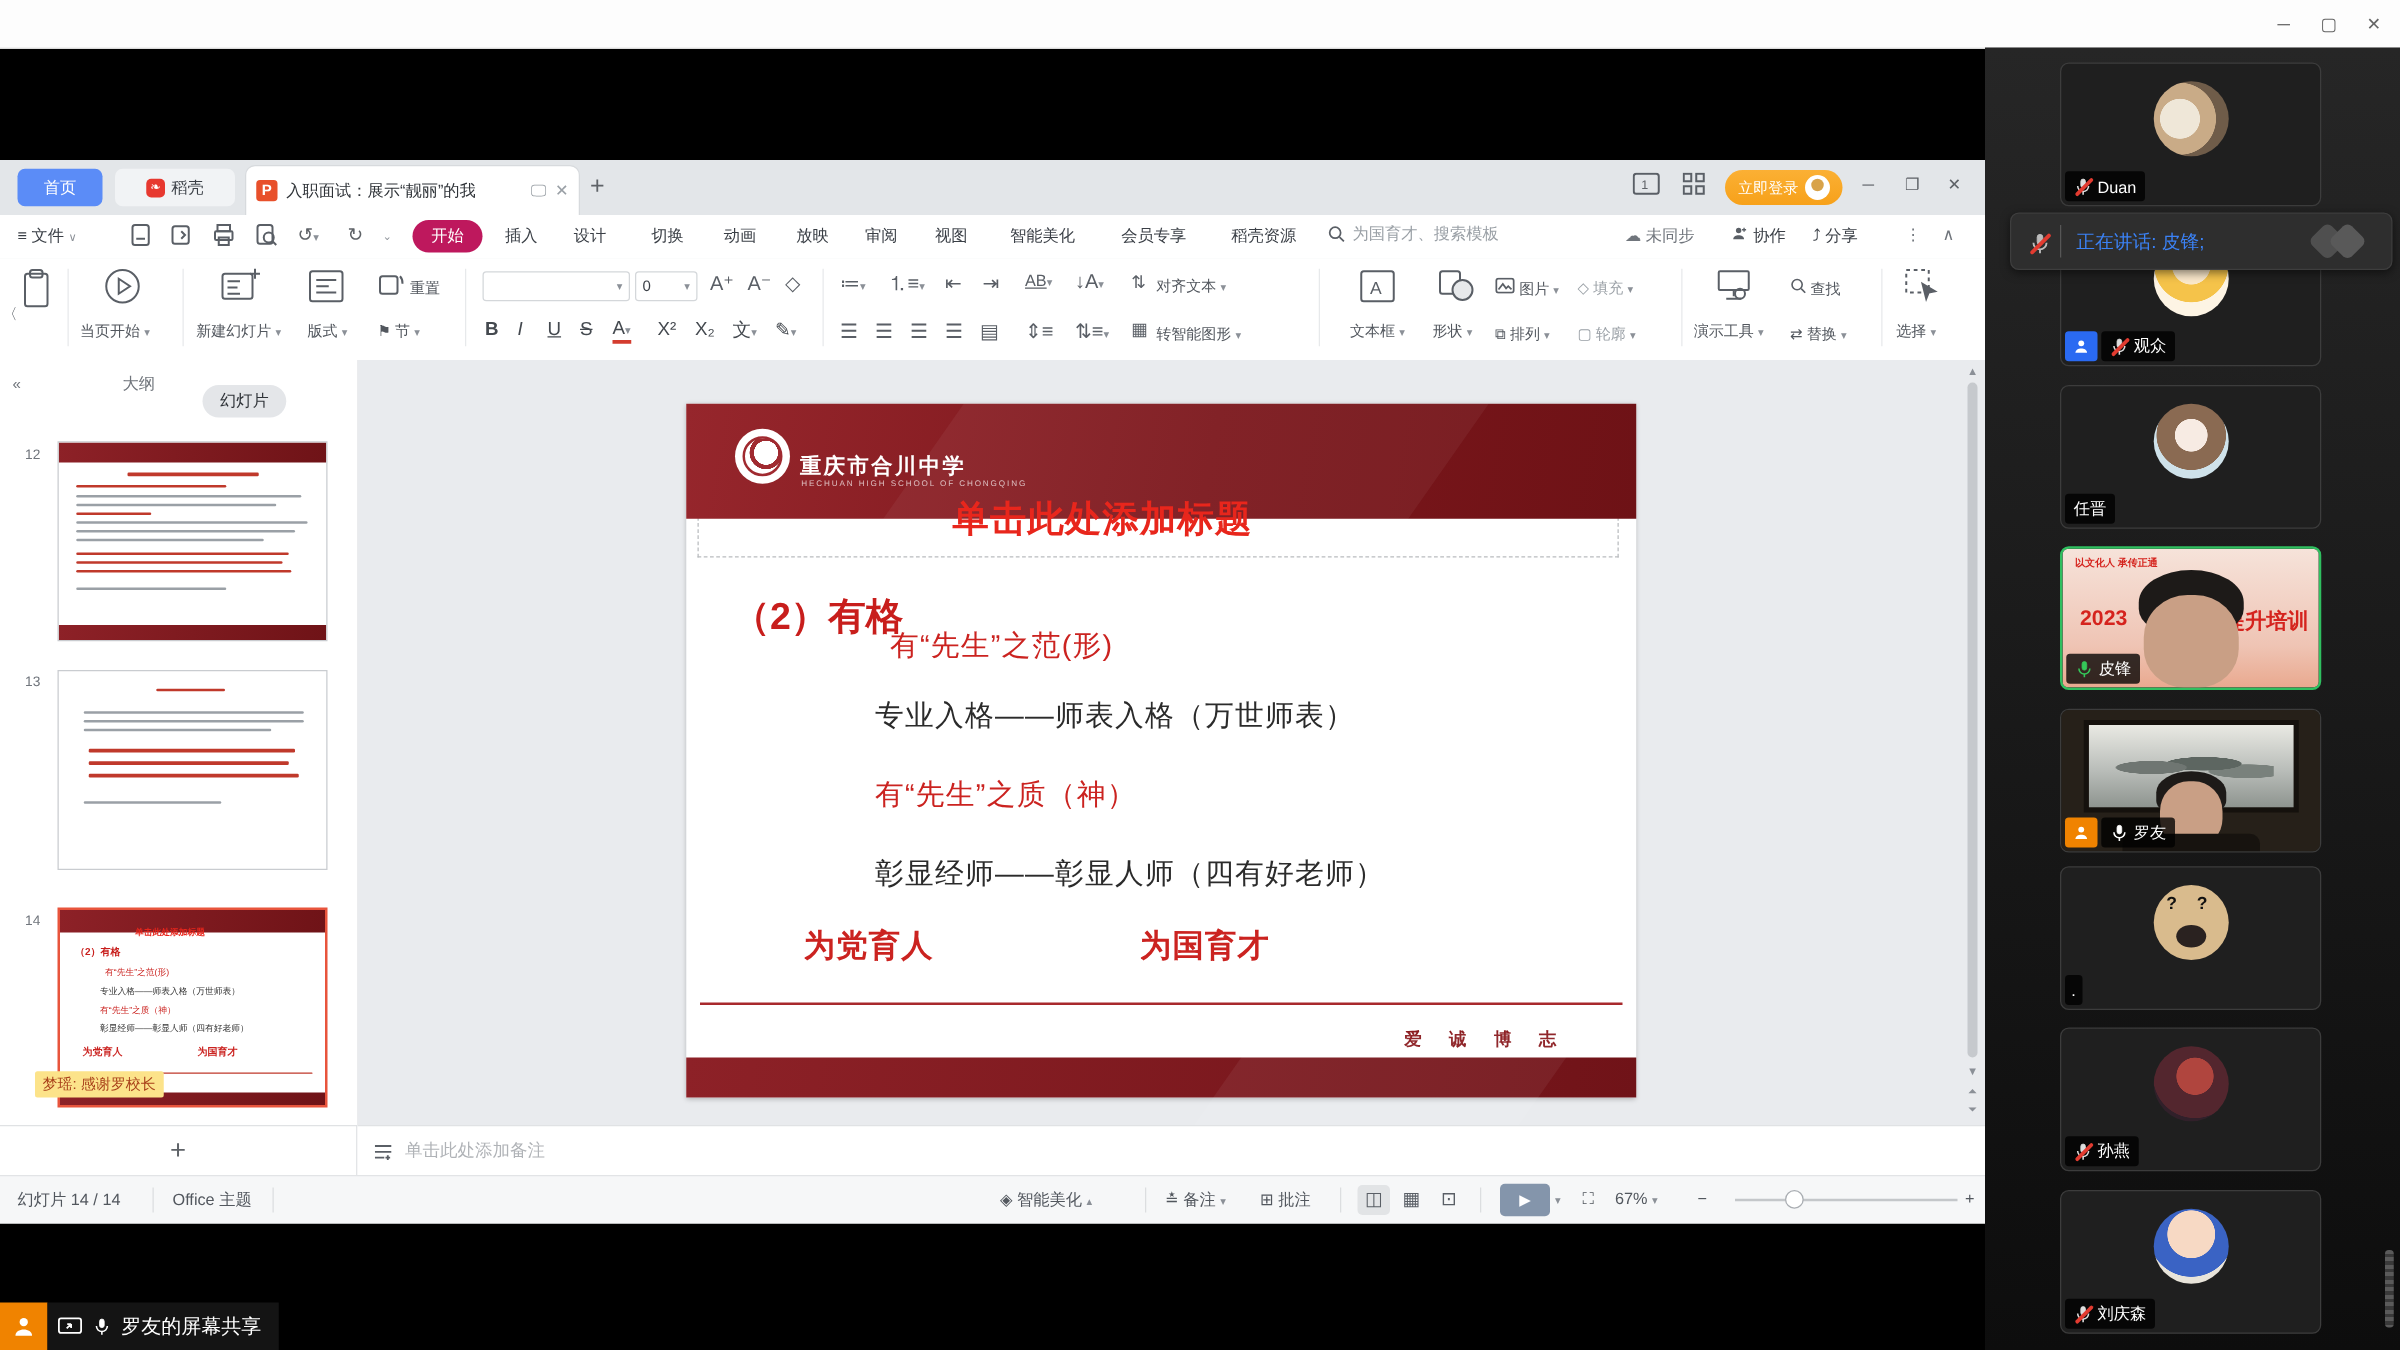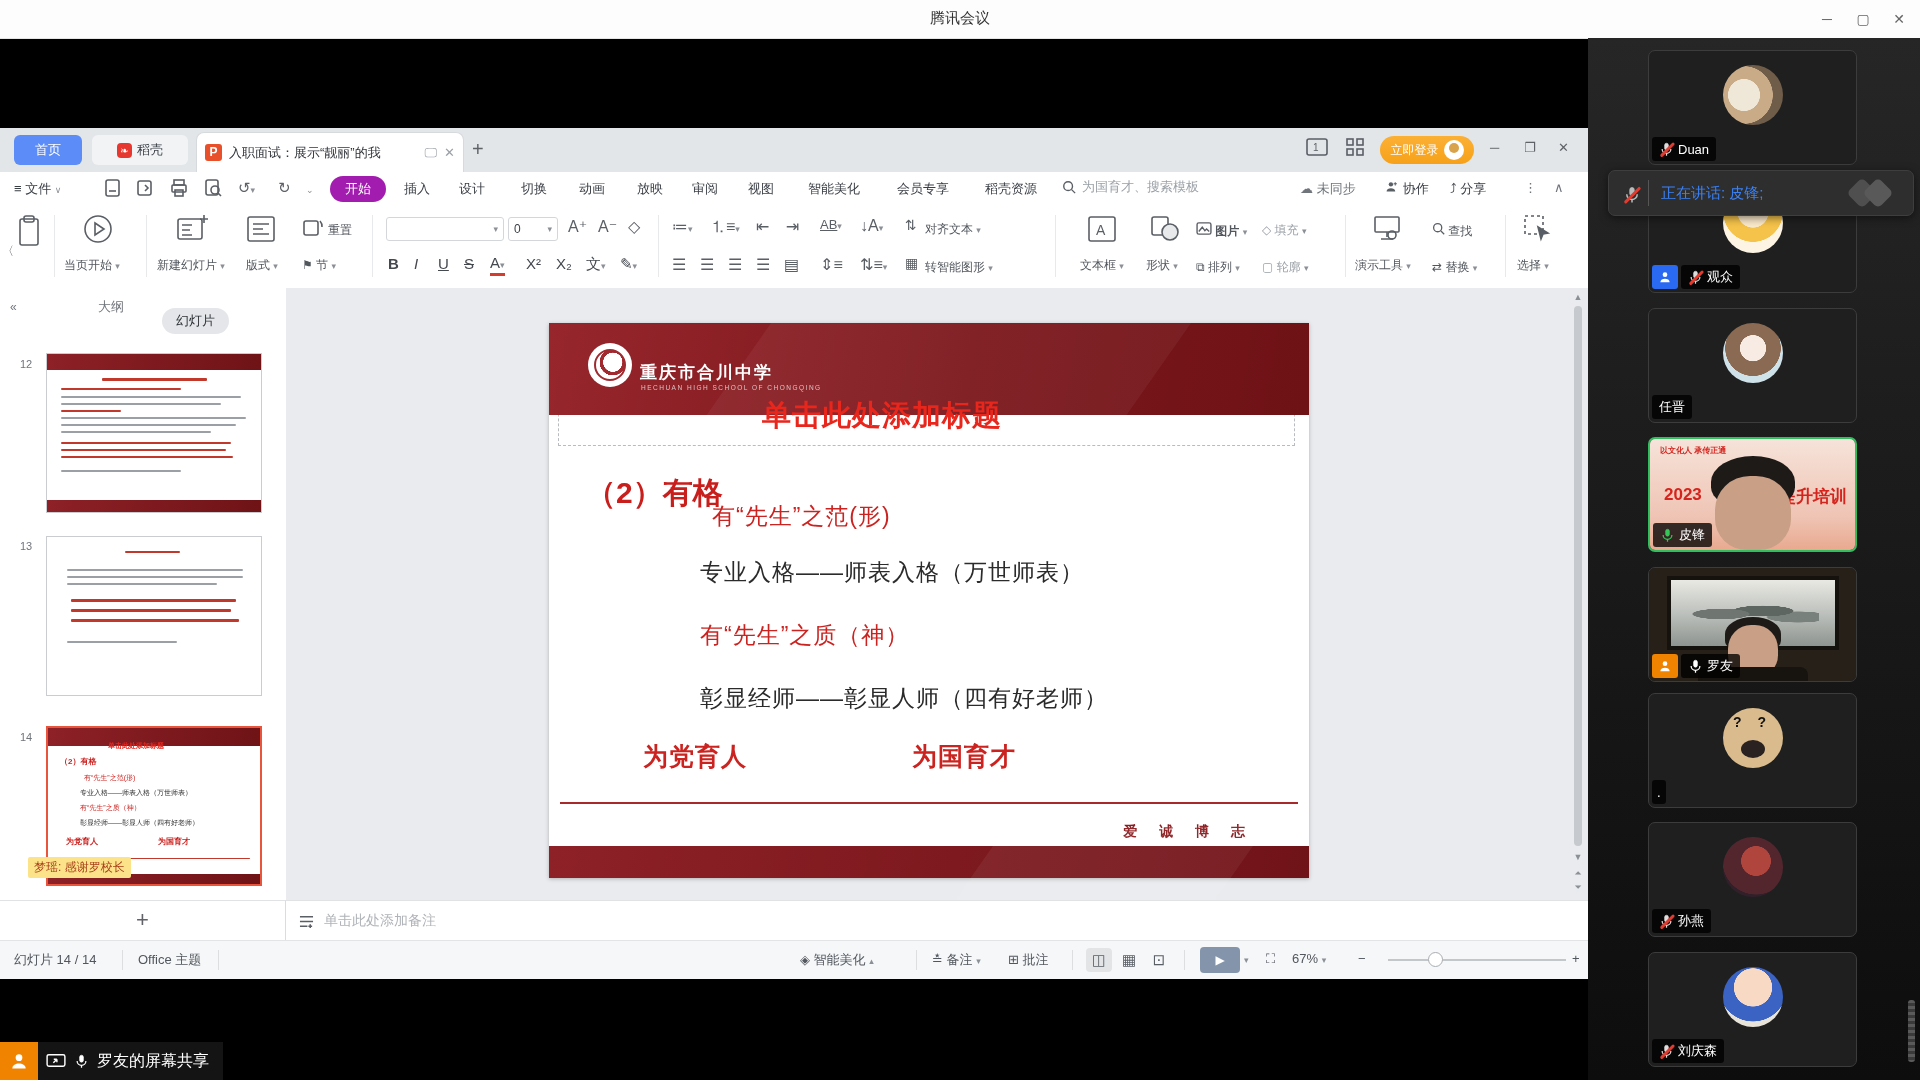--- a/index.html
+++ b/index.html
@@ -20,21 +20,21 @@
   .ppt-ic{width:17px;height:17px;border-radius:3px;background:#e8502b;color:#fff;font-weight:bold;font-size:12px;line-height:17px;text-align:center;flex:0 0 auto;}
   .tab-x,.tab-mon{color:#9aa0a6;font-size:13px;}
   .tab-add{position:absolute;left:472px;top:10px;font-size:20px;color:#5f6368;}
   .tb-right-ic{position:absolute;top:12px;color:#5f6368;font-size:13px;}
   .login{position:absolute;left:1380px;top:8px;width:94px;height:28px;background:linear-gradient(180deg,#fbb034,#f7a11a);border-radius:14px;color:#fff;font-size:12px;display:flex;align-items:center;justify-content:center;gap:5px;}
   .login .av{width:20px;height:20px;border-radius:50%;background:#fff;position:relative;}
   .login .av:after{content:"";position:absolute;left:5px;top:3px;width:10px;height:10px;border-radius:50%;background:#d8a34a;}
   
   .menubar{position:absolute;left:0;top:44px;width:1588px;height:35px;background:#fff;border-bottom:1px solid #eceef0;}
   .mitem{position:absolute;top:8px;font-size:13px;color:#3a3f46;}
-  .mstart{position:absolute;left:330px;top:4px;width:56px;height:26px;background:#a21caf;border-radius:14px;color:#fff;font-size:13px;text-align:center;line-height:26px;}
+  .mstart{position:absolute;left:330px;top:4px;width:56px;height:26px;background:#be185d;border-radius:14px;color:#fff;font-size:13px;text-align:center;line-height:26px;}
   .micon{position:absolute;top:7px;color:#5f6368;font-size:15px;}
   .msearch{position:absolute;left:1062px;top:6px;color:#9aa0a6;font-size:13px;display:flex;gap:6px;align-items:center;}
   
   .toolbar{position:absolute;left:0;top:79px;width:1588px;height:81px;background:#fff;border-bottom:1px solid #d8dadc;}
   .tdiv{position:absolute;top:8px;width:1px;height:62px;background:#e7e9eb;}
   .tlabel{position:absolute;font-size:12px;color:#52575e;white-space:nowrap;}
   .ticon{position:absolute;color:#5a5f66;font-size:16px;}
   .caret{font-size:9px;color:#8b9097;}
   svg.ln{stroke:#5a5f66;fill:none;stroke-width:1.6;}
   .combo{position:absolute;height:24px;border:1px solid #d4d7da;border-radius:3px;background:#fff;font-size:12px;color:#3a3f46;display:flex;align-items:center;justify-content:space-between;padding:0 5px;box-sizing:border-box;}
@@ -119,21 +119,20 @@
   .mic{width:15px;height:15px;}
   .slash{position:absolute;width:2.5px;height:19px;background:#e23b30;transform:rotate(45deg);left:7px;top:-2px;border-radius:2px;}
   .micwrap{position:relative;width:15px;height:15px;flex:0 0 auto;}
 </style>
 </head>
 <body>
 
 <div class="screen">
 
   <div class="abs mtitle">
-    <div class="t">腾讯会议</div>
     <div class="winbtn" style="left:1812px;">─</div>
     <div class="winbtn" style="left:1848px;">▢</div>
     <div class="winbtn" style="left:1884px;">✕</div>
   </div>
 
   <div class="abs wps">
 
     <div class="tabbar">
       <div class="tab-home">首页</div>
       <div class="tab-docer">
@@ -296,21 +295,21 @@
       <div class="ticon" style="left:1085px;top:6px;"><svg width="34" height="32" viewBox="0 0 34 32" class="ln">
             <rect x="4" y="4" width="26" height="24" rx="2"></rect>
             <text x="11" y="22" font-size="14" fill="#5a5f66" stroke="none">A</text>
           </svg></div>
       <div class="tlabel" style="left:1080px;top:50px;"><span>文本框</span> <span class="caret">▾</span></div>
       <div class="ticon" style="left:1148px;top:6px;"><svg width="34" height="32" viewBox="0 0 34 32" class="ln">
             <rect x="4" y="4" width="16" height="18" rx="2"></rect>
             <circle cx="22" cy="19" r="8" fill="#e7e9eb"></circle>
           </svg></div>
       <div class="tlabel" style="left:1146px;top:50px;"><span>形状</span> <span class="caret">▾</span></div>
-      <div class="tlabel" style="left:1196px;top:15px;font-weight:bold;"><svg width="16" height="13" viewBox="0 0 18 15" class="ln">
+      <div class="tlabel" style="left:1196px;top:15px;"><svg width="16" height="13" viewBox="0 0 18 15" class="ln">
             <rect x="1" y="1" width="16" height="13" rx="2"></rect>
             <path d="M3 11l4-5 3 4 2-2 3 3"></path>
           </svg> <span>图片</span> <span class="caret">▾</span></div>
       <div class="tlabel" style="left:1262px;top:15px;color:#9aa0a6;">◇ <span>填充</span> <span class="caret">▾</span></div>
       <div class="tlabel" style="left:1196px;top:52px;">⧉ <span>排列</span> <span class="caret">▾</span></div>
       <div class="tlabel" style="left:1262px;top:52px;color:#9aa0a6;">▢ <span>轮廓</span> <span class="caret">▾</span></div>
       <div class="tdiv" style="left:1345px;"></div>
 
       <div class="ticon" style="left:1372px;top:6px;"><svg width="30" height="30" viewBox="0 0 30 30" class="ln">
             <rect x="3" y="4" width="24" height="15" rx="1"></rect>

